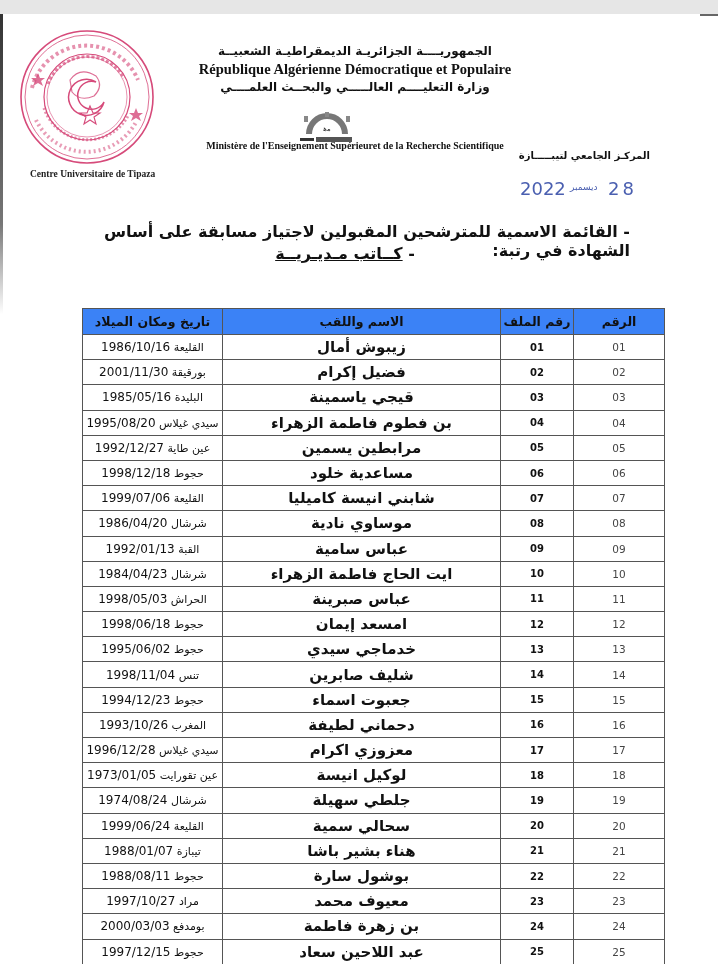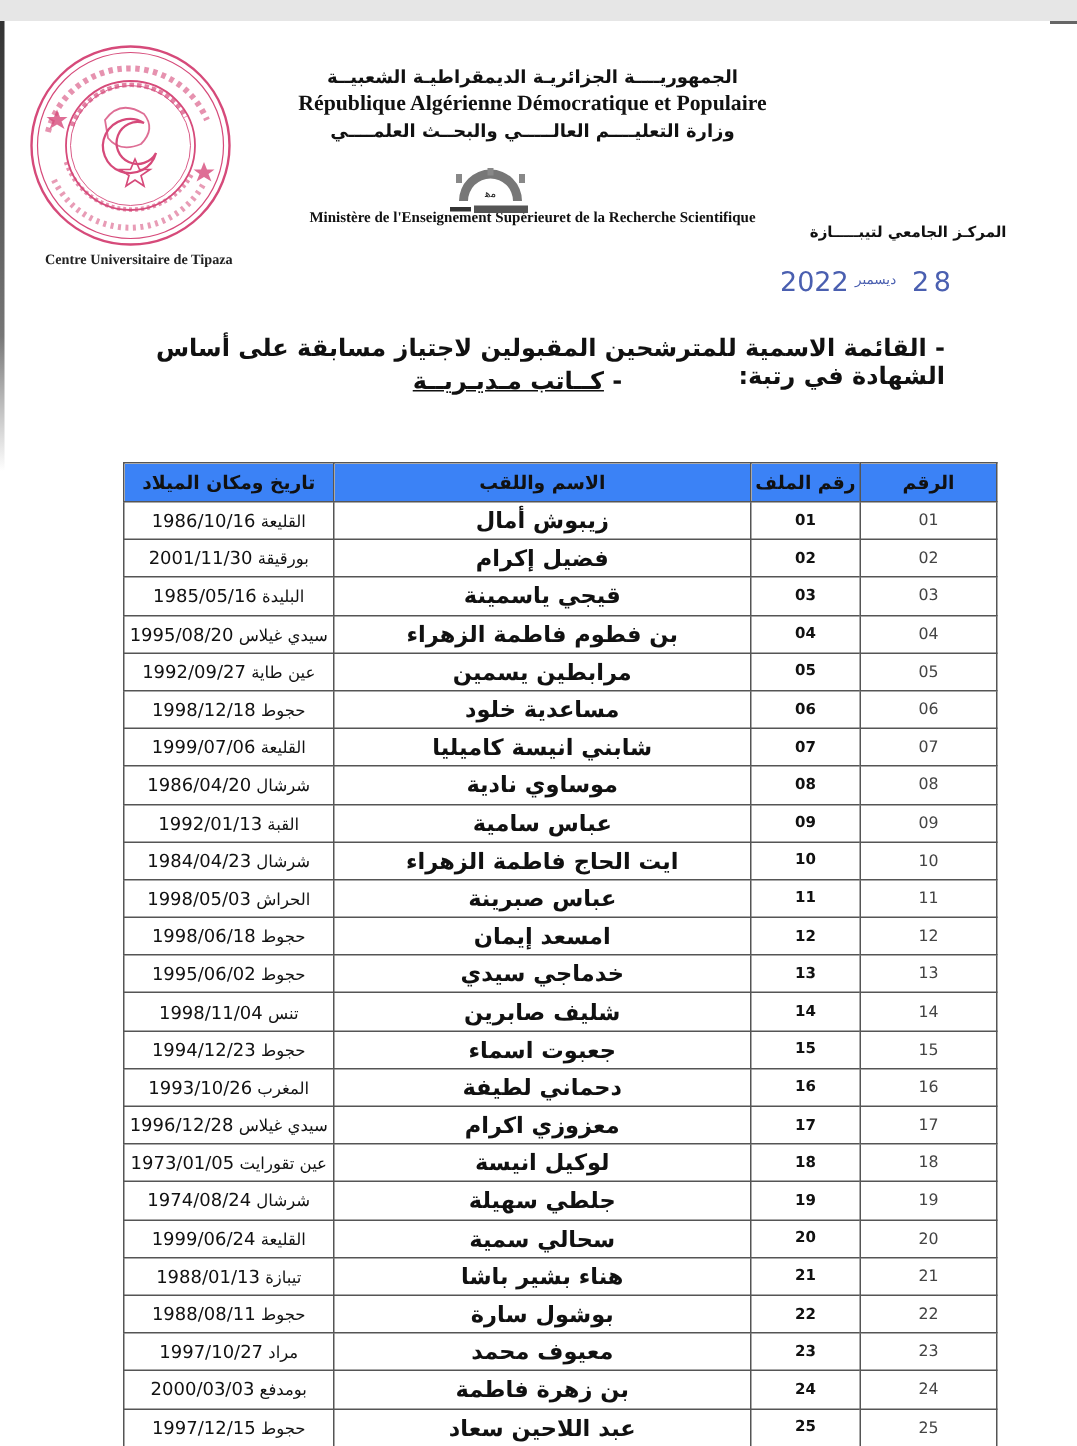--- a/index.html
+++ b/index.html
@@ -18,21 +18,21 @@
       font-weight: bold; font-size: 9.5px; color: #222; }
 
     
     .hdr { position: absolute; left: 160px; width: 390px; text-align: center; }
     .hdr-ar1 { top: 44px; font-size: 12px; font-weight: bold; direction: rtl; }
     .hdr-fr1 { top: 61px; font-family: "Liberation Serif", serif; font-weight: bold; font-size: 14.5px; }
     .hdr-ar2 { top: 80px; font-size: 12px; font-weight: bold; direction: rtl; }
     .hdr-fr2 { top: 96px; font-family: "Liberation Serif", serif; font-weight: bold; font-size: 10px; margin-top: 44px; }
     .logo { position: absolute; left: 296px; top: 112px; width: 62px; height: 36px; }
 
-    .centre-ar { position: absolute; left: 531px; top: 150px; width: 140px; text-align: right;
+    .centre-ar { position: absolute; left: 510px; top: 150px; width: 140px; text-align: right;
       direction: rtl; font-size: 10px; font-weight: bold; }
     .date-stamp { position: absolute; left: 520px; top: 178px; color: #4a5fb0; font-family: "DejaVu Sans", sans-serif; }
     .date-year { position: absolute; left: 0; top: 0; font-size: 18px; }
     .date-month { position: absolute; left: 50px; top: 4px; font-size: 9px; direction: rtl; }
     .date-day { position: absolute; left: 88px; top: 0; font-size: 18px; letter-spacing: 3px; text-align: center; }
 
     
     .title1 { position: absolute; left: 40px; top: 222px; width: 590px; direction: rtl; text-align: right;
       font-size: 16px; font-weight: bold; }
     .title2 { position: absolute; left: 250px; top: 244px; width: 190px; direction: rtl; text-align: center;
@@ -147,21 +147,21 @@
       <tr>
         <td class="rank">04</td>
         <td class="file">04</td>
         <td class="name">بن فطوم فاطمة الزهراء</td>
         <td class="birth"><span>سيدي غيلاس</span><span> </span><span class="d">1995/08/20</span></td>
       </tr>
       <tr>
         <td class="rank">05</td>
         <td class="file">05</td>
         <td class="name">مرابطين يسمين</td>
-        <td class="birth"><span>عين طاية</span><span> </span><span class="d">1992/09/27</span></td>
+        <td class="birth"><span>عين طاية</span><span> </span><span class="d">1992/12/27</span></td>
       </tr>
       <tr>
         <td class="rank">06</td>
         <td class="file">06</td>
         <td class="name">مساعدية خلود</td>
         <td class="birth"><span>حجوط</span><span> </span><span class="d">1998/12/18</span></td>
       </tr>
       <tr>
         <td class="rank">07</td>
         <td class="file">07</td>
@@ -243,21 +243,21 @@
       <tr>
         <td class="rank">20</td>
         <td class="file">20</td>
         <td class="name">سحالي سمية</td>
         <td class="birth"><span>القليعة</span><span> </span><span class="d">1999/06/24</span></td>
       </tr>
       <tr>
         <td class="rank">21</td>
         <td class="file">21</td>
         <td class="name">هناء بشير باشا</td>
-        <td class="birth"><span>تيبازة</span><span> </span><span class="d">1988/01/13</span></td>
+        <td class="birth"><span>تيبازة</span><span> </span><span class="d">1988/01/07</span></td>
       </tr>
       <tr>
         <td class="rank">22</td>
         <td class="file">22</td>
         <td class="name">بوشول سارة</td>
         <td class="birth"><span>حجوط</span><span> </span><span class="d">1988/08/11</span></td>
       </tr>
       <tr>
         <td class="rank">23</td>
         <td class="file">23</td>

